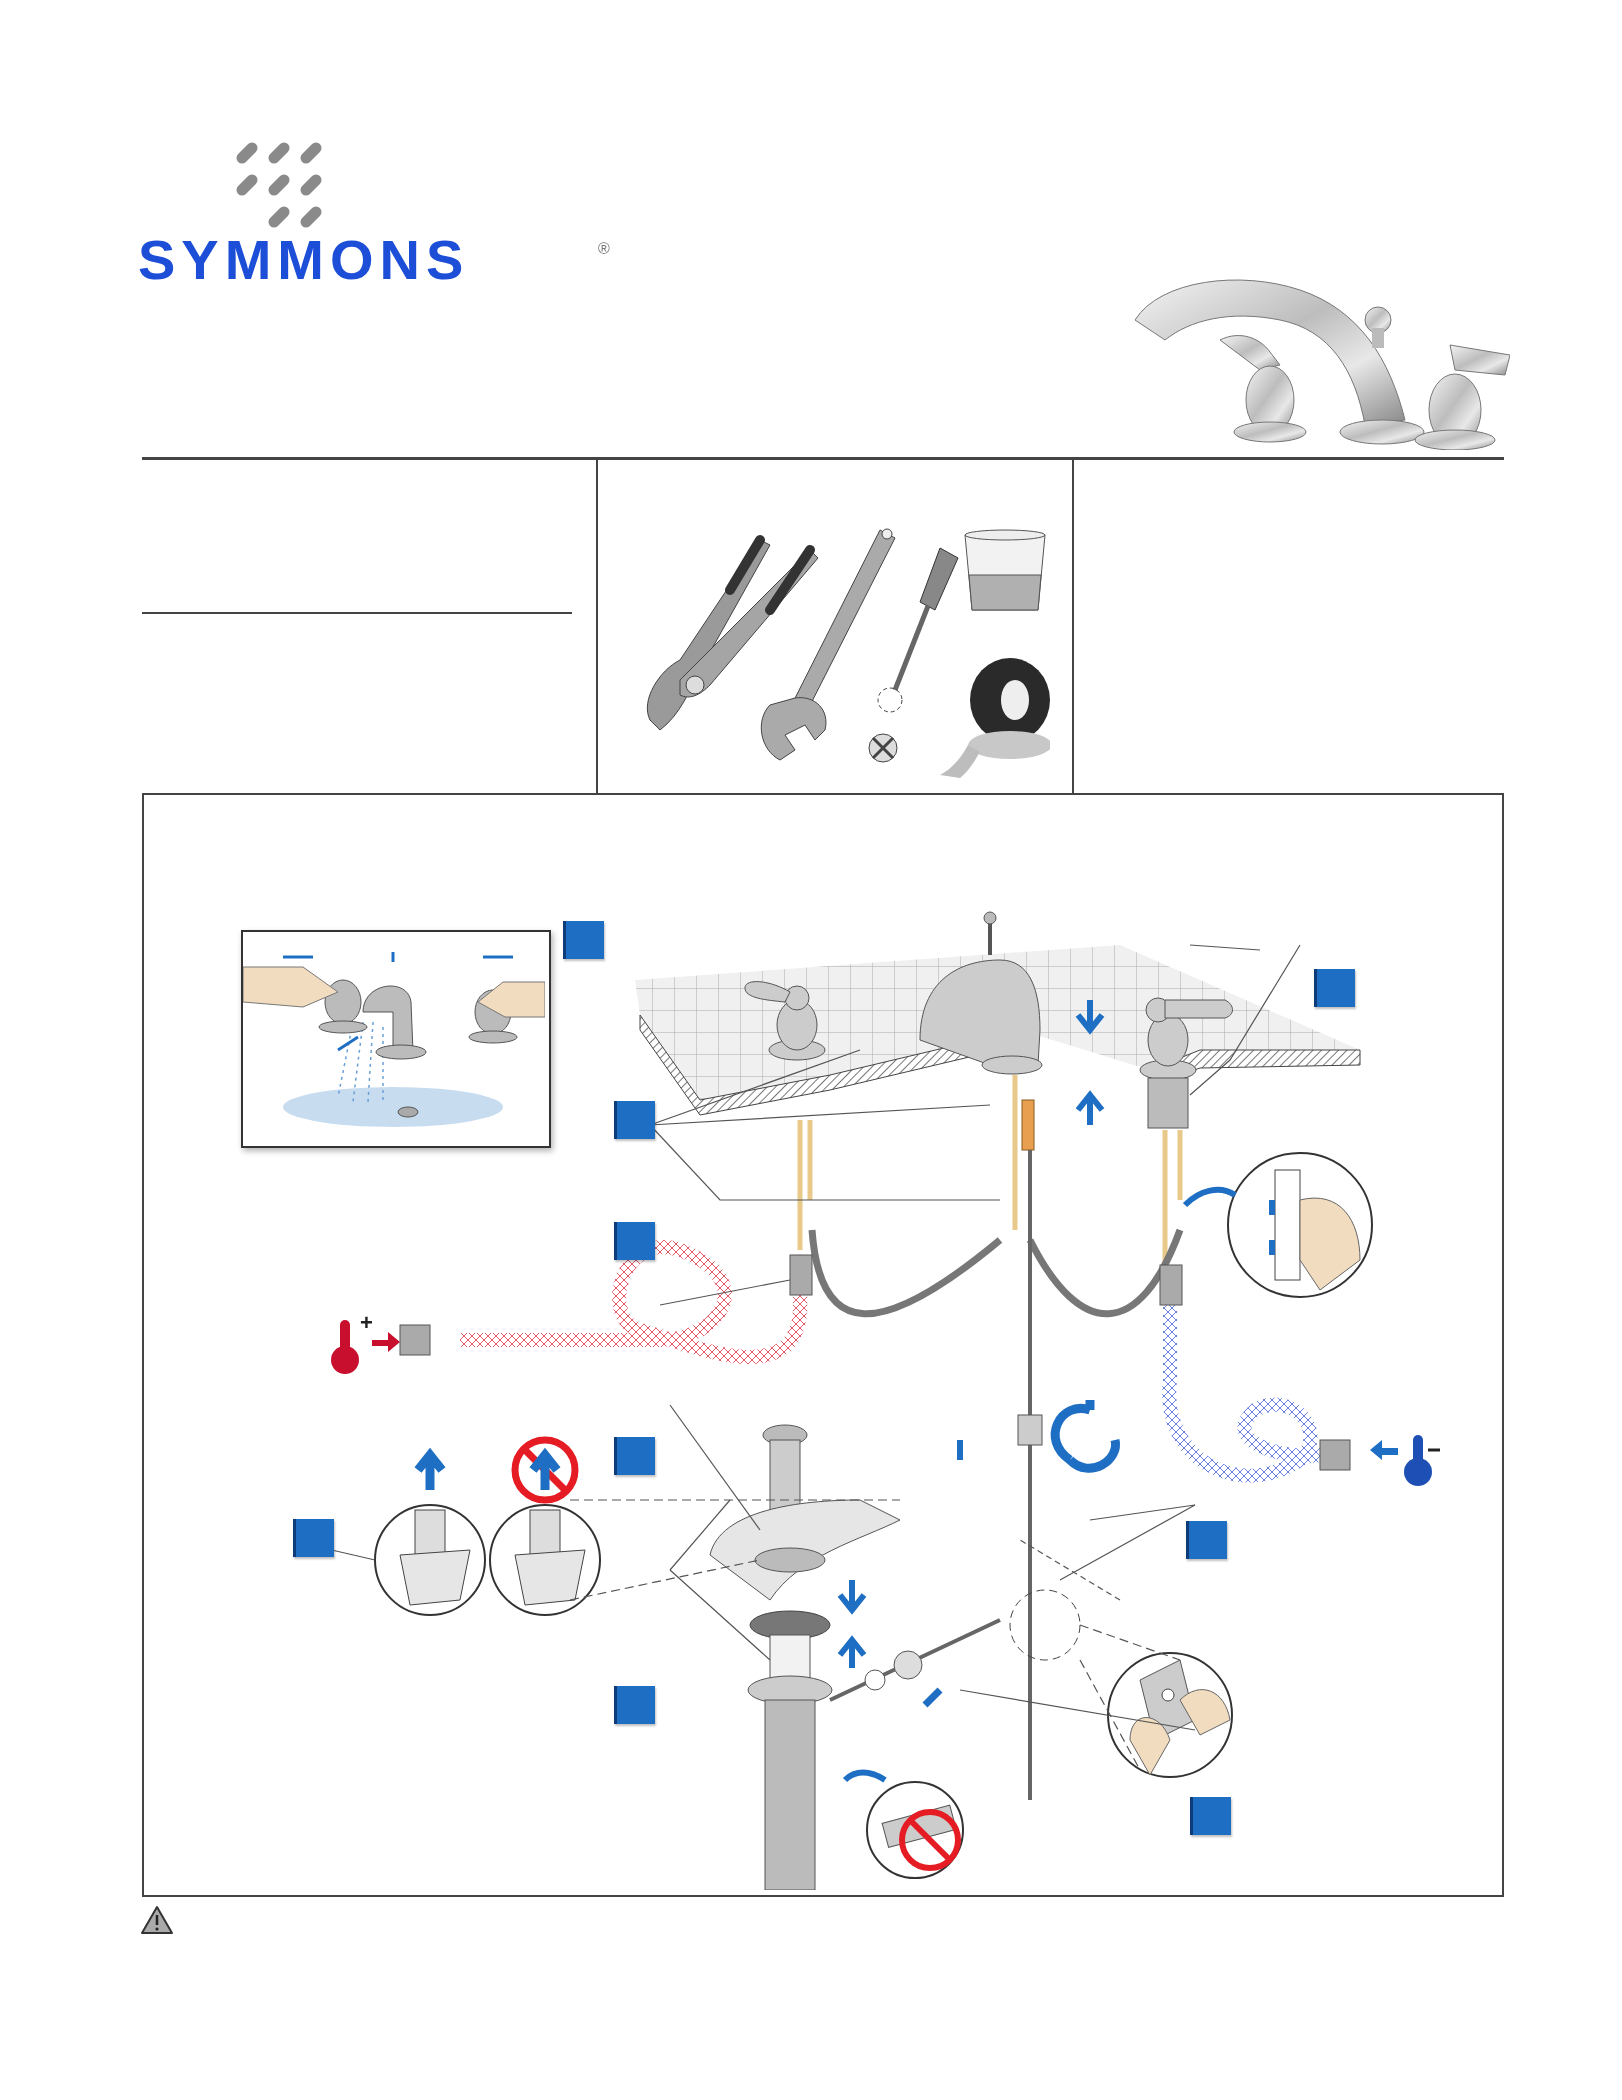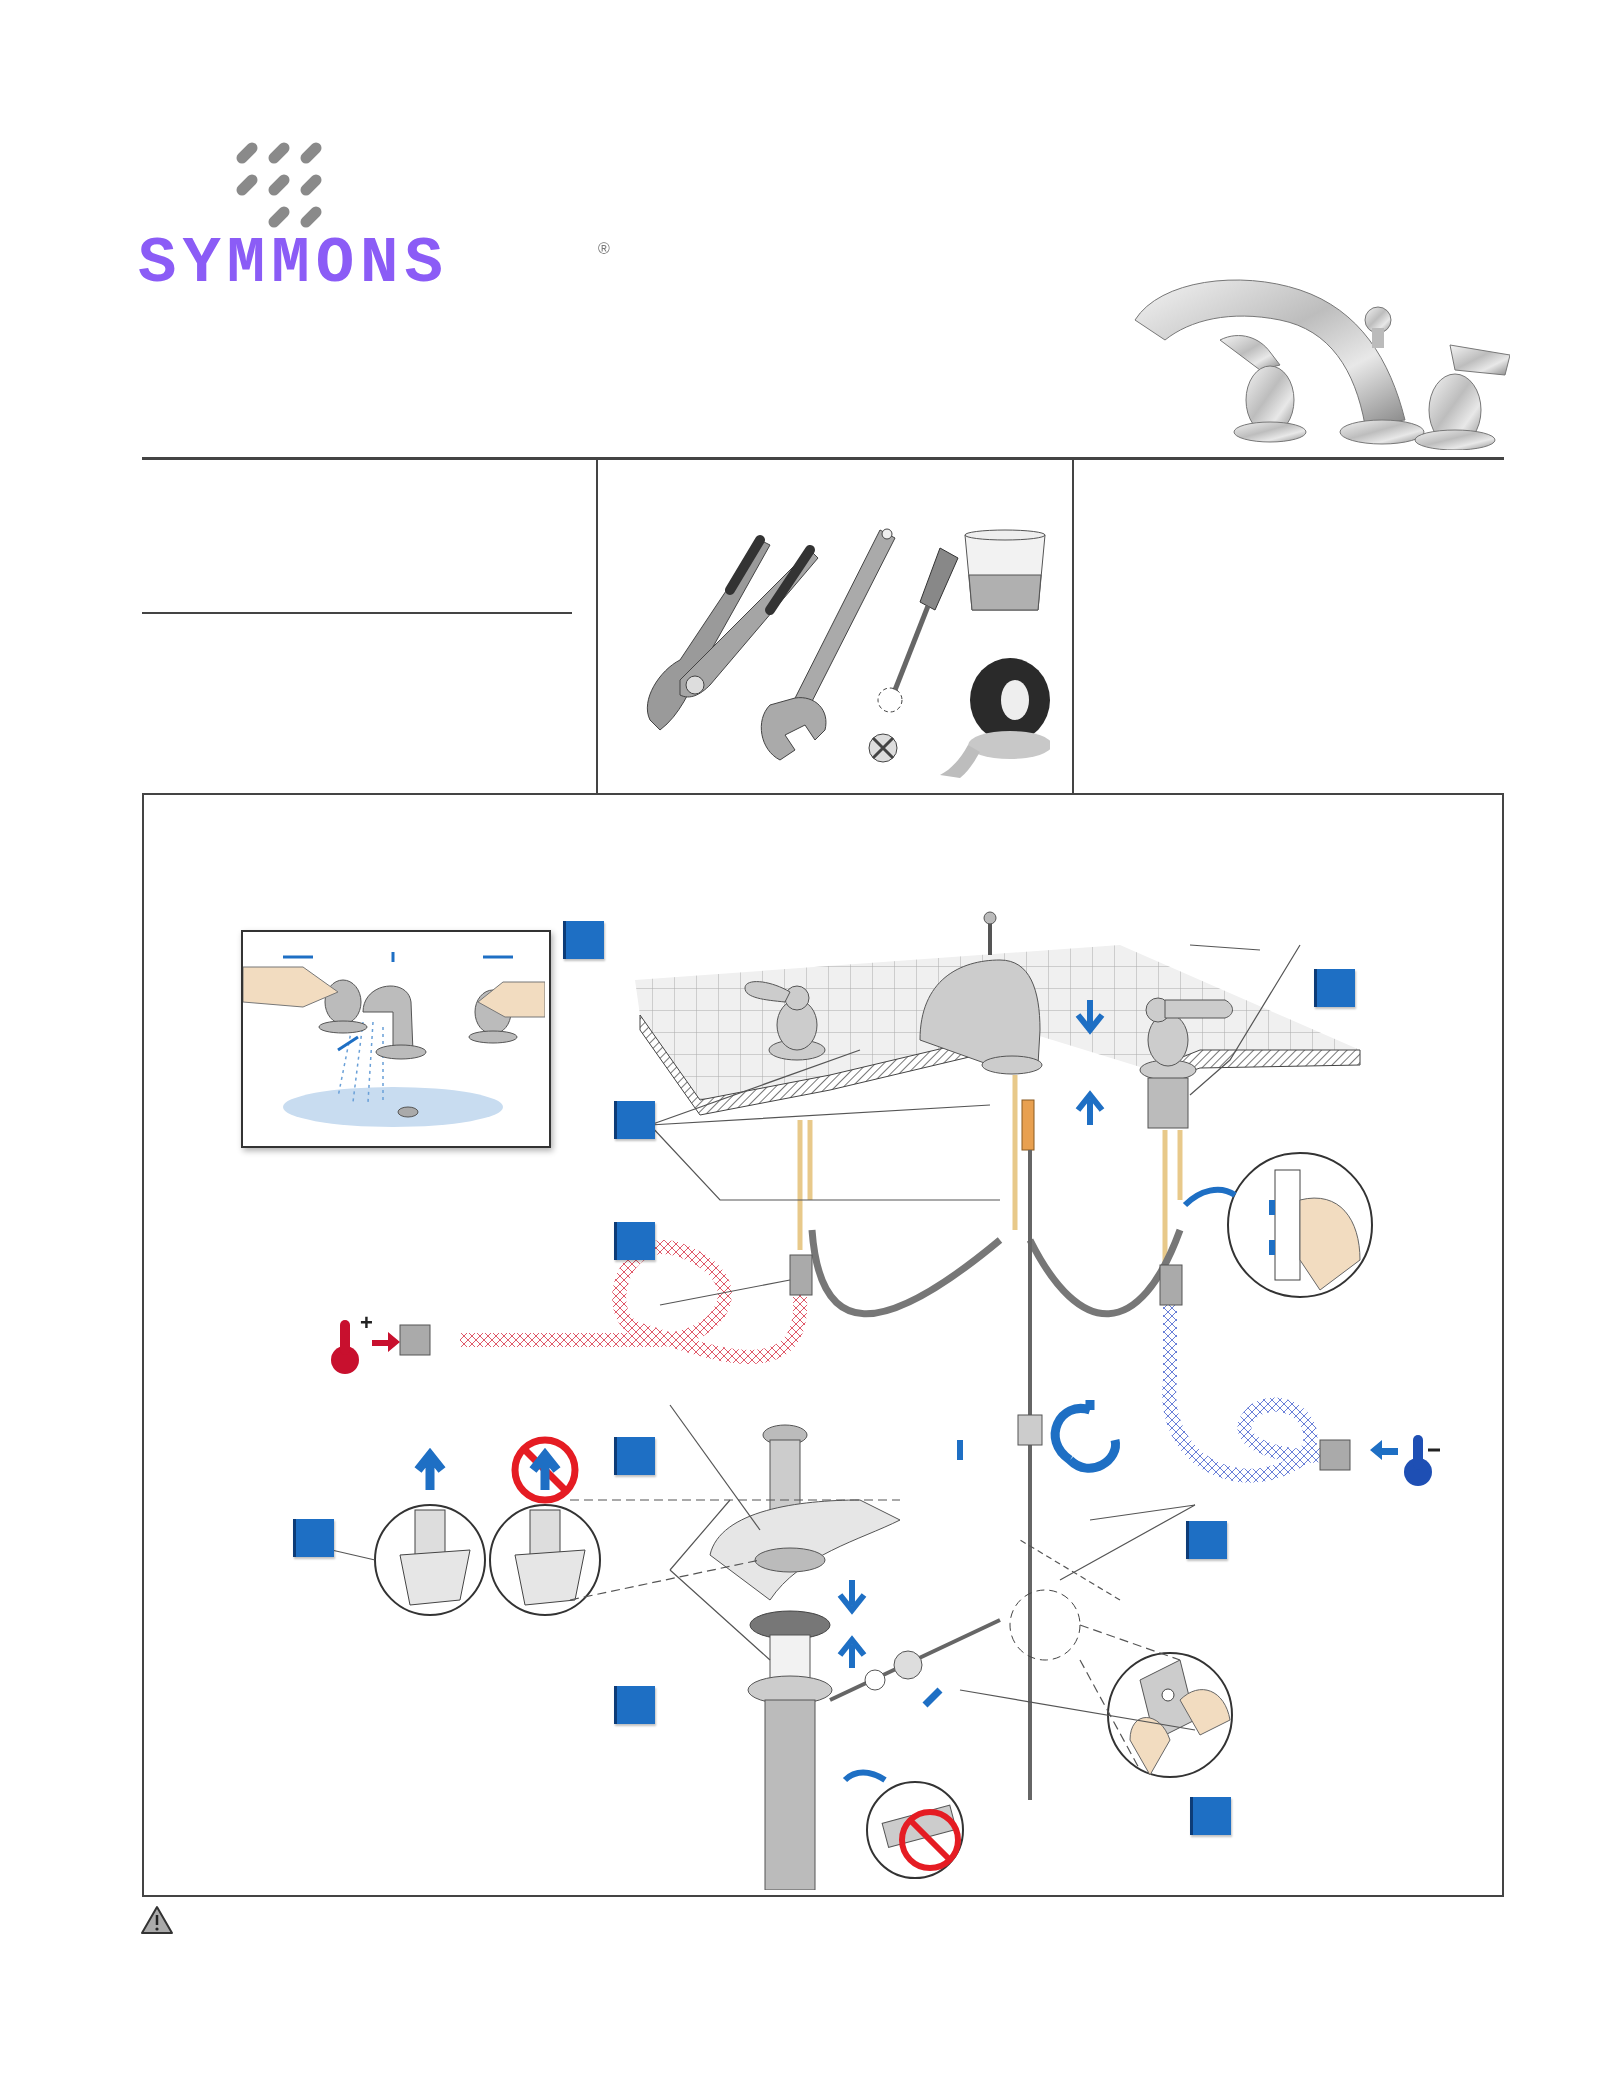--- a/index.html
+++ b/index.html
@@ -1,18 +1,18 @@
 <!DOCTYPE html>
 <html><head>
 <meta charset="utf-8">
 <style>
   html,body{margin:0;padding:0;background:#fff;}
   body{width:1622px;height:2100px;position:relative;overflow:hidden;font-family:"Liberation Sans",sans-serif;}
   .abs{position:absolute;}
-  .logo-text{position:absolute;left:138px;top:232px;font-family:Liberation Mono, monospace;font-size:64px;font-weight:bold;letter-spacing:6px;color:#8b5cf6;line-height:1;}
+  .logo-text{position:absolute;left:138px;top:232px;font-family:Liberation Sans, sans-serif;font-size:56px;font-weight:bold;letter-spacing:6px;color:#1d4ed8;line-height:1;}
   .logo-reg{position:absolute;left:598px;top:240px;font-size:16px;color:#777;}
   .rule{position:absolute;background:#444;}
   .step{position:absolute;width:38px;height:38px;background:#1e6fc4;border-left:3px solid #0d3c78;box-shadow:1px 2px 2px rgba(0,0,0,.25);}
   .frame{position:absolute;left:142px;top:793px;width:1362px;height:1104px;border:2.5px solid #444;box-sizing:border-box;}
   svg text{font-family:"Liberation Sans",sans-serif;}
 </style>
 </head>
 <body>
 
 <div>

